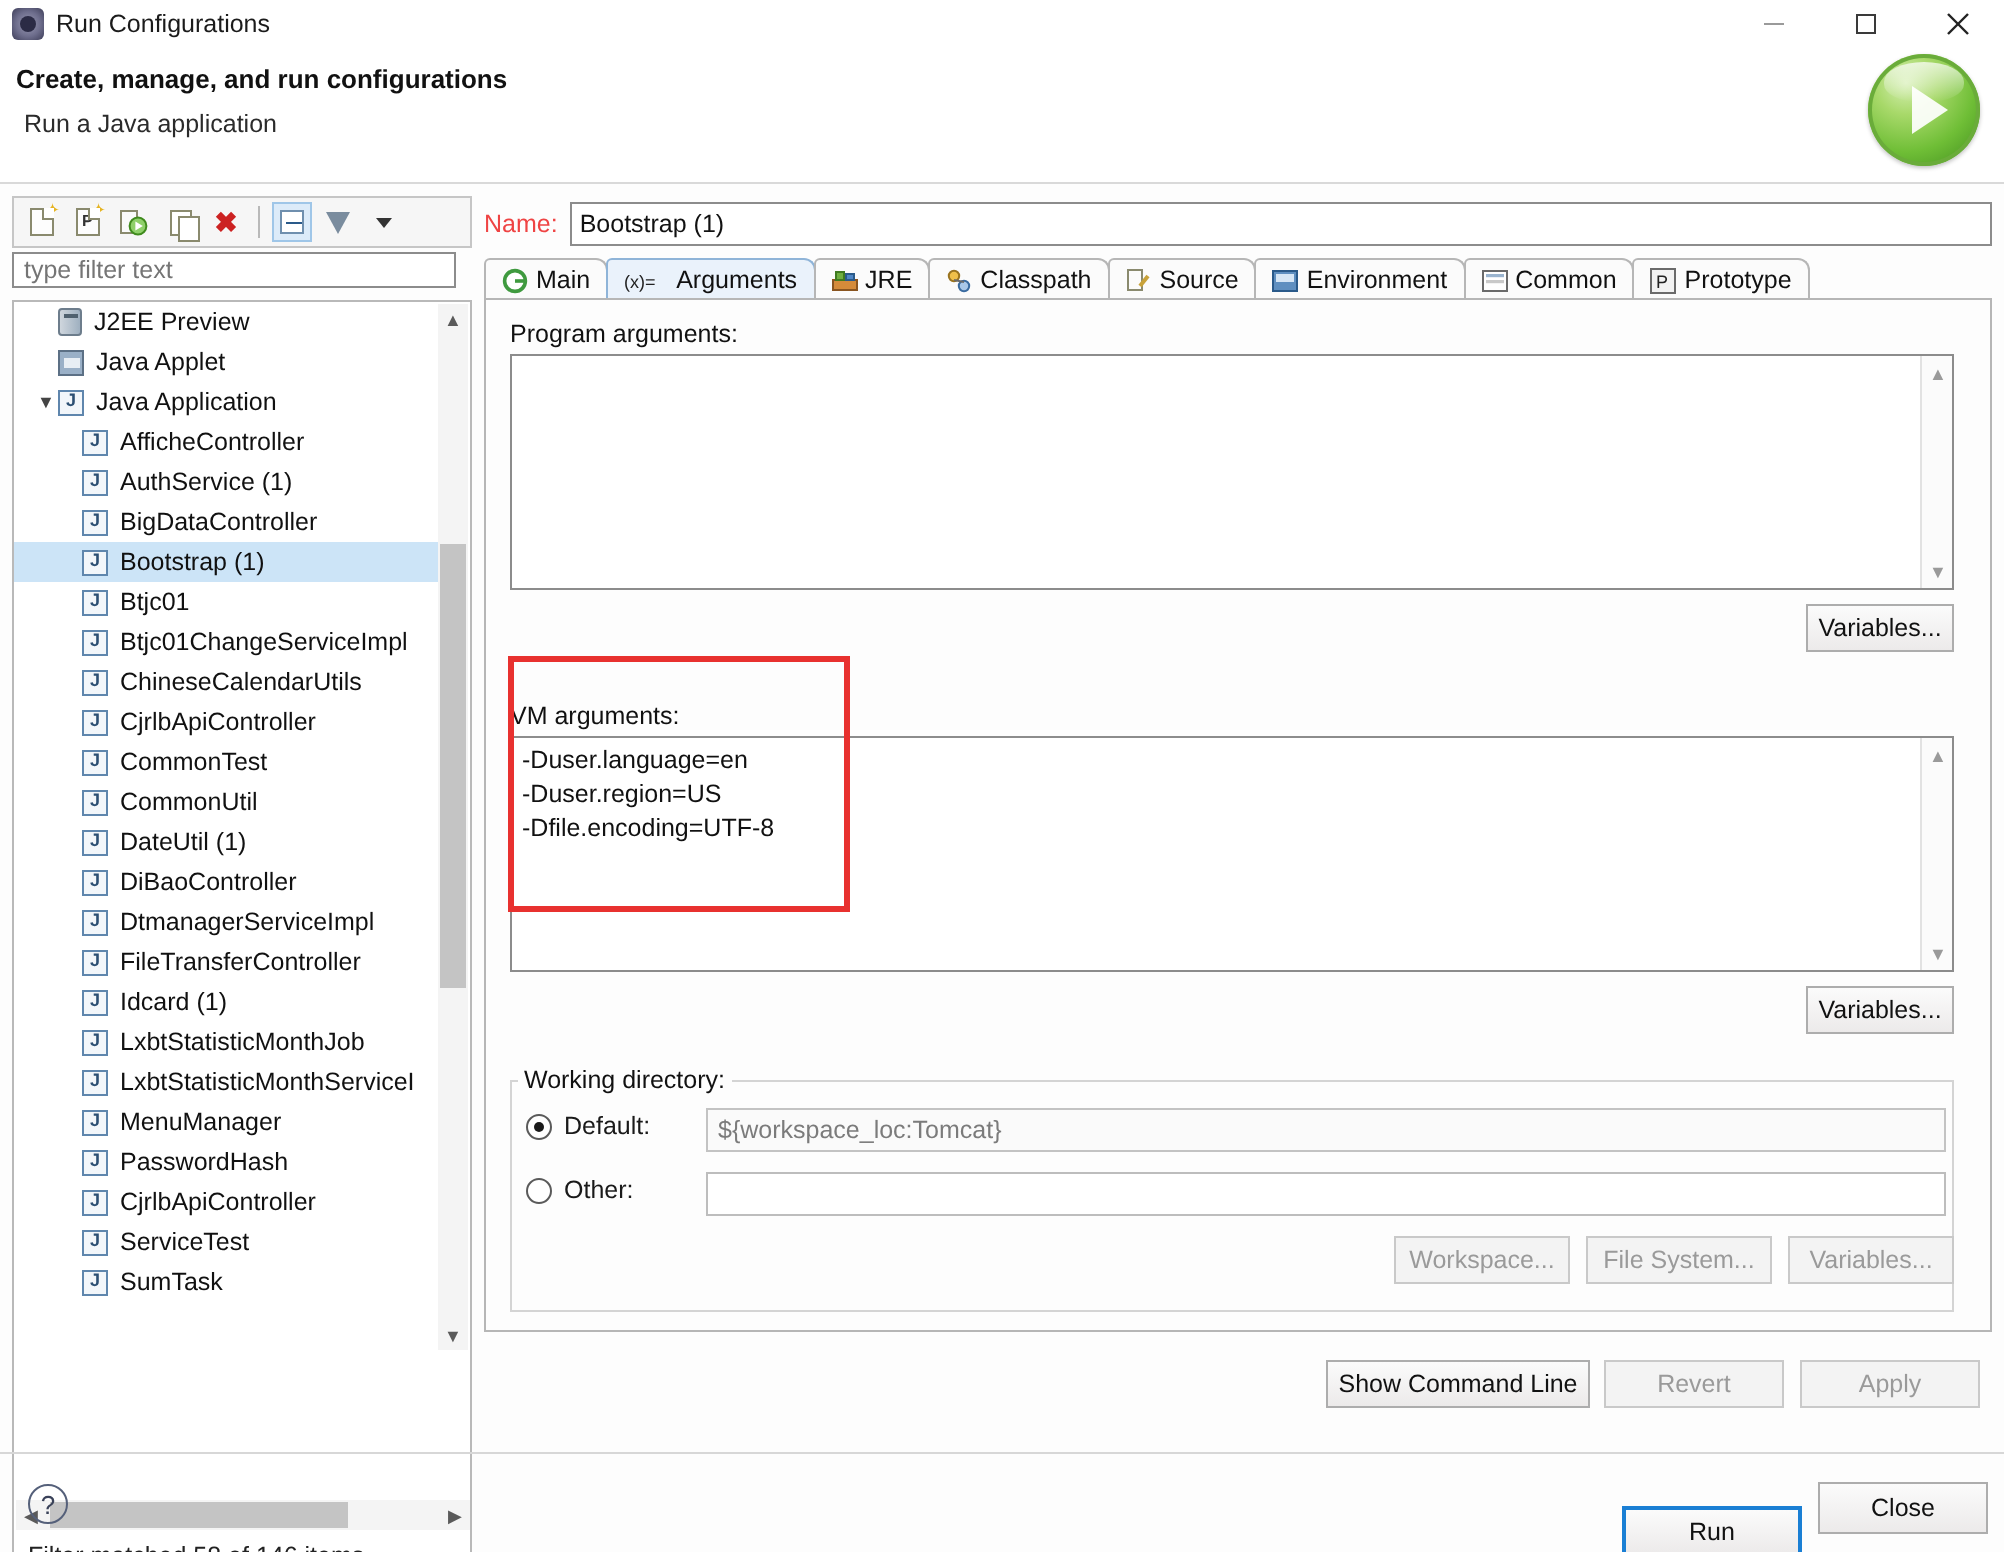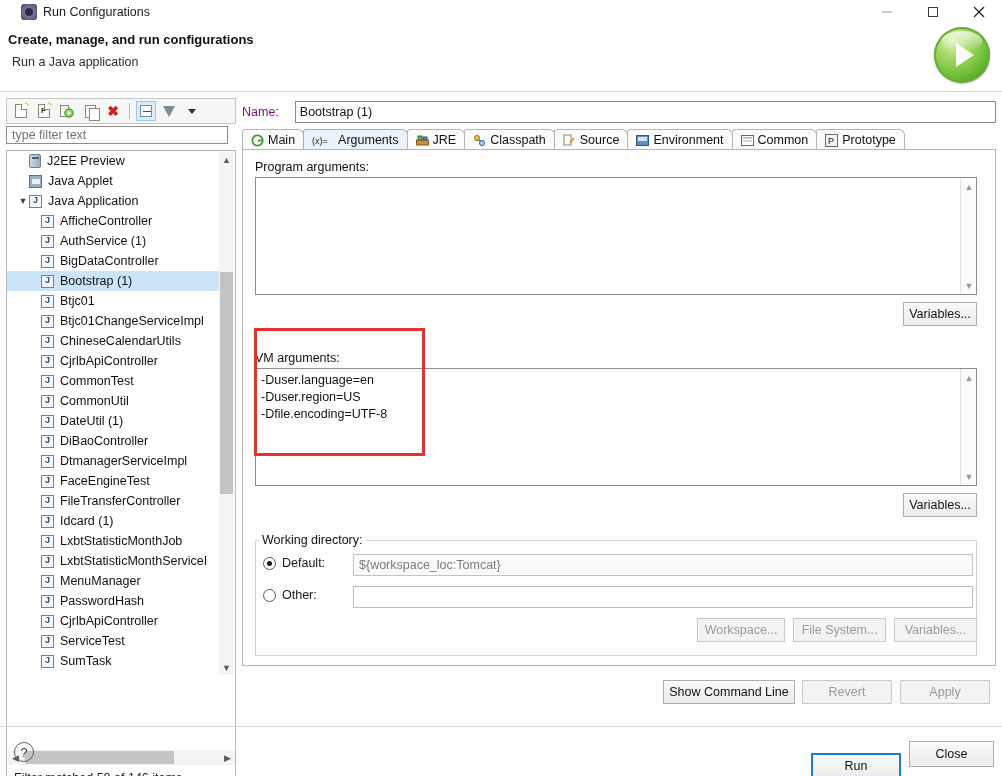--- a/index.html
+++ b/index.html
@@ -10,21 +10,21 @@
     font-family: "Liberation Sans", sans-serif;
     font-size: 12px;
     color: #1a1a1a;
     overflow: hidden;
   }
   .dialog { position: relative; width: 1002px; height: 776px; background:#fdfdfd; }
 
   
   .titlebar {
     position: absolute; left:0; top:0; width:1002px; height:24px;
-    background:#ffffff; display:flex; align-items:center;padding-left:15px;
+    background:#ffffff; display:flex; align-items:center;
   }
   .title-icon {
     width:16px; height:16px; margin-left:6px; margin-right:6px;
     border-radius:3px;
     background: radial-gradient(circle at 50% 50%, #9a9ab4 0%, #6d6d8c 55%, #3d3d58 100%);
     position:relative; flex:none;
   }
   .title-icon::after {
     content:""; position:absolute; left:4px; top:4px; width:8px; height:8px;
     border-radius:50%; background:#2b2b45;
@@ -179,21 +179,21 @@
     position:absolute; left:1px; bottom:1px; width:227px; height:22px;
     display:flex; align-items:center; padding-left:6px;
     font-size:12.5px; color:#222; background:#fff;
   }
 
   
   .right-panel {
     position:absolute; left:242px; top:98px; width:754px; height:618px;
   }
   .name-row { position:absolute; left:0; top:2px; width:754px; height:24px; display:flex; align-items:center; }
-  .name-label { font-size:12.5px; color:#701a75; margin-right:16px; }
+  .name-label { font-size:12.5px; color:#ef4444; margin-right:6px; }
   .name-input {
     flex:1; height:22px; border:1px solid #8c8c8c; background:#fff;
     font-family:"Liberation Sans", sans-serif; font-size:12.5px; color:#111; padding:0 4px; outline:none;
   }
 
   .tabs {
     position:absolute; left:0; top:30px; width:754px; height:22px;
     display:flex; align-items:flex-end;
   }
   .tab {
@@ -401,24 +401,20 @@
           <div class="tree-item lvl1">
             <span class="j-ico"></span>
             <span>DiBaoController</span>
           </div>
           <div class="tree-item lvl1">
             <span class="j-ico"></span>
             <span>DtmanagerServiceImpl</span>
           </div>
           <div class="tree-item lvl1">
             <span class="j-ico"></span>
-            <span>FaceEngineTest</span>
-          </div>
-          <div class="tree-item lvl1">
-            <span class="j-ico"></span>
             <span>FileTransferController</span>
           </div>
           <div class="tree-item lvl1">
             <span class="j-ico"></span>
             <span>Idcard (1)</span>
           </div>
           <div class="tree-item lvl1">
             <span class="j-ico"></span>
             <span>LxbtStatisticMonthJob</span>
           </div>

